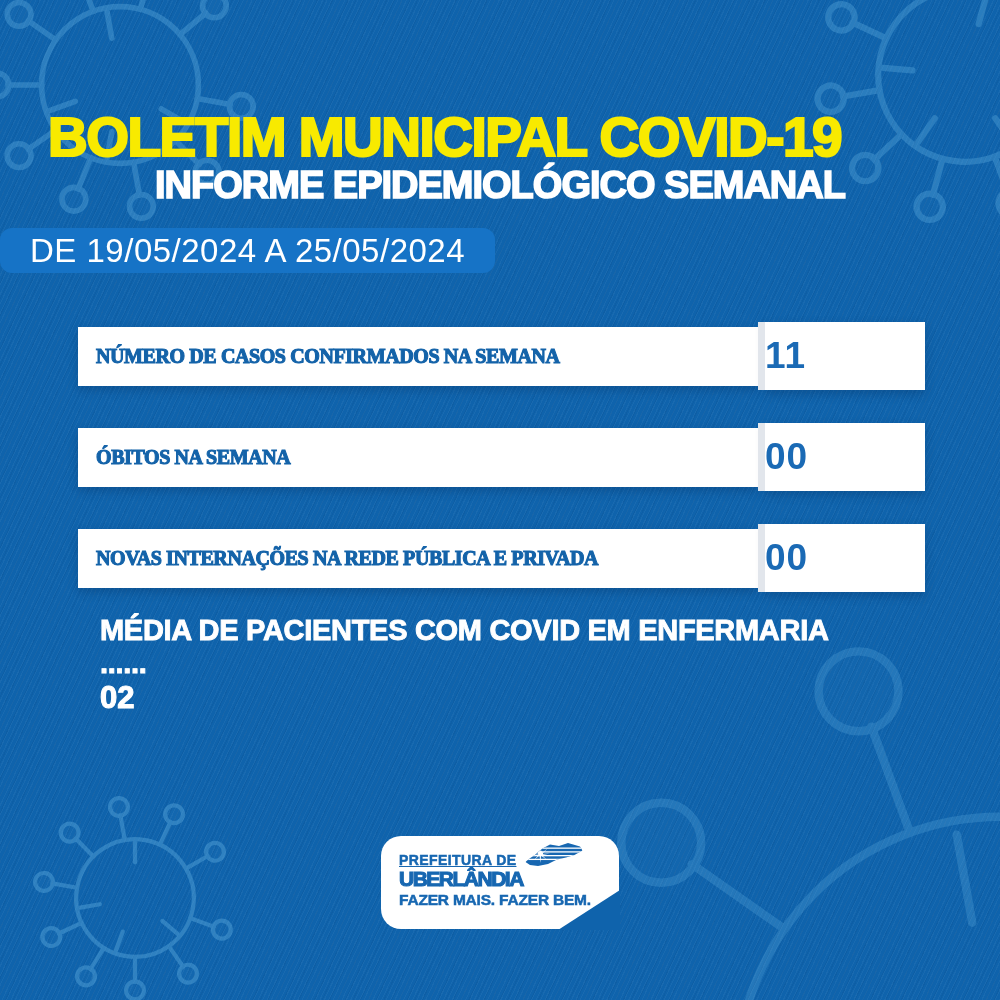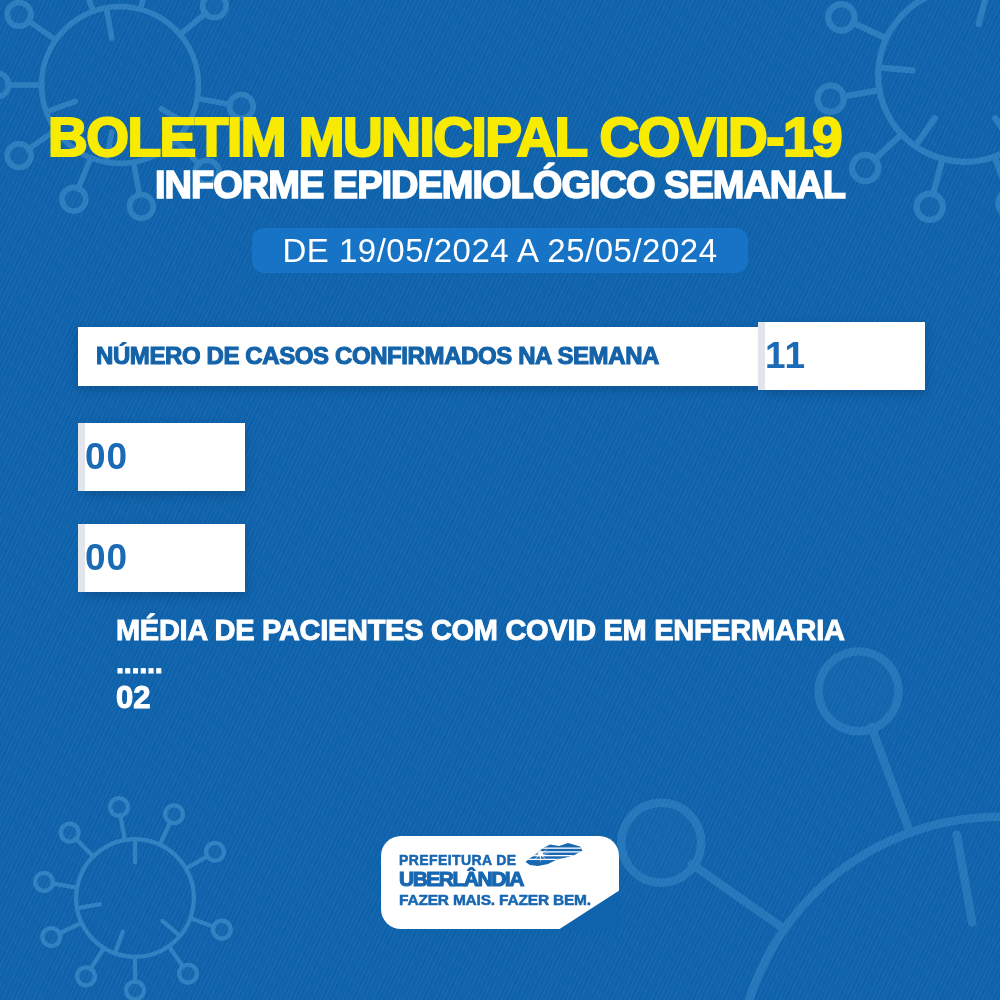--- a/index.html
+++ b/index.html
@@ -29,59 +29,59 @@
   .title{
     position:absolute;top:110px;left:0;width:100%;text-align:left;
     color:#f8ea00;font-size:55px;font-weight:900;letter-spacing:-1.5px;
     -webkit-text-stroke:2.2px #f8ea00;line-height:1;margin-left:48px;
   }
   .subtitle{
     position:absolute;top:166px;left:0;width:100%;text-align:center;
     color:#ffffff;font-size:38px;font-weight:900;letter-spacing:-1px;
     -webkit-text-stroke:1.6px #ffffff;line-height:1;
   }
-  .badge-wrap{position:absolute;top:228px;left:0;width:100%;display:flex;justify-content:center;}
+  .badge-wrap{position:absolute;top:228px;left:0;width:100%;display:flex;}
   .period-badge{
     background:#1673c6;border-radius:12px;height:45px;padding:0 30px;
     display:flex;align-items:center;color:#ffffff;font-size:33px;font-weight:400;letter-spacing:.5px;
   }
 
   
   .stats{position:absolute;left:78px;top:322px;width:847px;}
   .stat-row{display:flex;align-items:center;height:68px;margin-bottom:33px;}
   .stat-label{
     flex:1;height:59px;background:#ffffff;display:flex;align-items:center;
     padding-left:18px;box-shadow:0 4px 9px rgba(2,35,75,.25);
-    color:#1463a9;font-size:24px;font-weight:700;letter-spacing:-.4px;
-    -webkit-text-stroke:1.1px #1463a9;white-space:nowrap;
+    color:#1463a9;font-size:20px;font-weight:700;letter-spacing:-.4px;
+    -webkit-text-stroke:1.1px #1463a9;white-space:nowrap;font-family:Liberation Serif, serif;
   }
   .stat-value{
     width:160px;height:68px;background:#ffffff;margin-left:7px;
     box-shadow:-7px 0 0 #e2e6ec, 0 4px 9px rgba(2,35,75,.25);
     display:flex;align-items:center;box-sizing:border-box;
     color:#1a6ab5;font-size:37px;font-weight:600;letter-spacing:1px;
   }
 
   
   .averages{position:absolute;left:95px;top:614px;}
   .avg-line{height:38px;margin-bottom:18px;display:flex;align-items:baseline;color:#ffffff;white-space:nowrap;flex-direction:column;}
   .avg-label,.avg-dots{font-size:29px;font-weight:700;-webkit-text-stroke:.9px #ffffff;letter-spacing:-.3px;}
-  .avg-value{font-size:31px;font-weight:800;margin-left:21px;-webkit-text-stroke:1.1px #ffffff;}
+  .avg-value{font-size:31px;font-weight:800;margin-left:5px;-webkit-text-stroke:1.1px #ffffff;}
 
   
   .logo-box{
     position:absolute;top:836px;left:50%;transform:translateX(-50%);
     width:238px;height:93px;background:#ffffff;border-radius:20px;
     box-sizing:border-box;padding:10px 0 0 18px;color:#1767b1;
   }
   .logo-box::after{
     content:"";position:absolute;right:-1px;bottom:-1px;width:62px;height:40px;
     background:#0f63ac;clip-path:polygon(100% 0,100% 100%,0 100%);
   }
-  .logo-top{display:flex;align-items:flex-end;height:22px;}
+  .logo-top{display:flex;align-items:flex-end;height:22px;text-decoration:underline;}
   .logo-line1{font-size:14px;font-weight:700;letter-spacing:.4px;-webkit-text-stroke:.5px #1767b1;}
   .mg-map{width:66px;height:30px;margin-left:5px;margin-bottom:-4px;}
   .logo-line2{font-size:21px;font-weight:900;letter-spacing:-1.5px;-webkit-text-stroke:1.1px #1767b1;line-height:1.05;}
   .logo-line3{font-size:15.5px;font-weight:800;letter-spacing:-.2px;-webkit-text-stroke:.5px #1767b1;margin-top:1px;}
 </style>
 </head>
 <body>
 
 <div class="poster">
 
@@ -210,23 +210,25 @@
     <div class="badge-wrap">
       <div class="period-badge">DE 19/05/2024 A 25/05/2024</div>
     </div>
 
     <div class="stats">
       <div class="stat-row">
         <div class="stat-label">NÚMERO DE CASOS CONFIRMADOS NA SEMANA</div>
         <div class="stat-value">11</div>
       </div>
       <div class="stat-row">
+        <div class="stat-label">ÓBITOS NA SEMANA</div>
         <div class="stat-value">00</div>
       </div>
       <div class="stat-row">
+        <div class="stat-label">NOVAS INTERNAÇÕES NA REDE PÚBLICA E PRIVADA</div>
         <div class="stat-value">00</div>
       </div>
     </div>
 
     <div class="averages">
       <div class="avg-line">
         <span class="avg-label">MÉDIA DE PACIENTES COM COVID EM ENFERMARIA</span>
           <span class="avg-dots">......</span>
           <span class="avg-value">02</span>
       </div>

